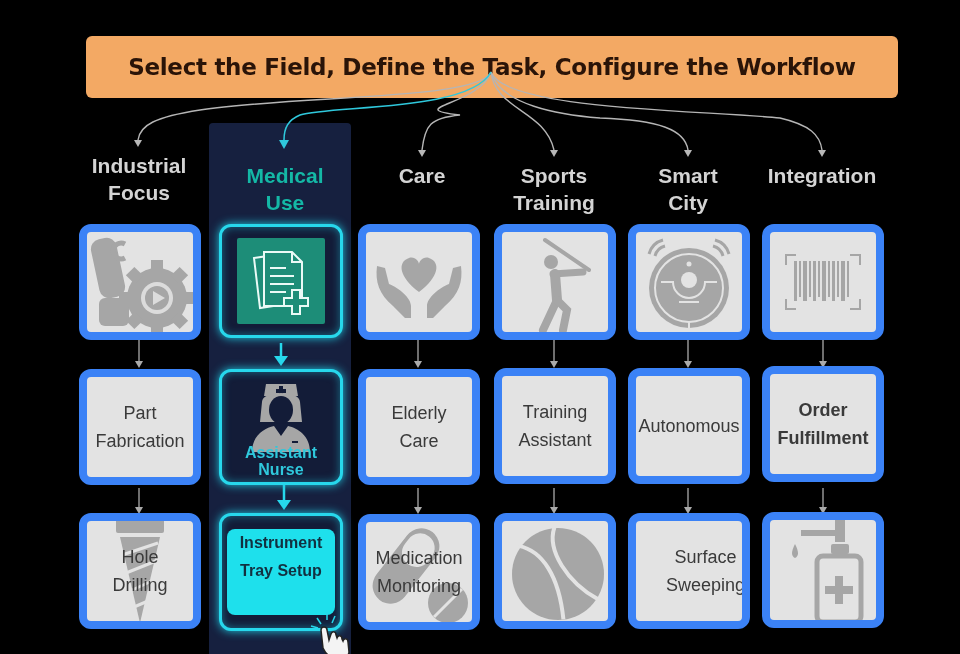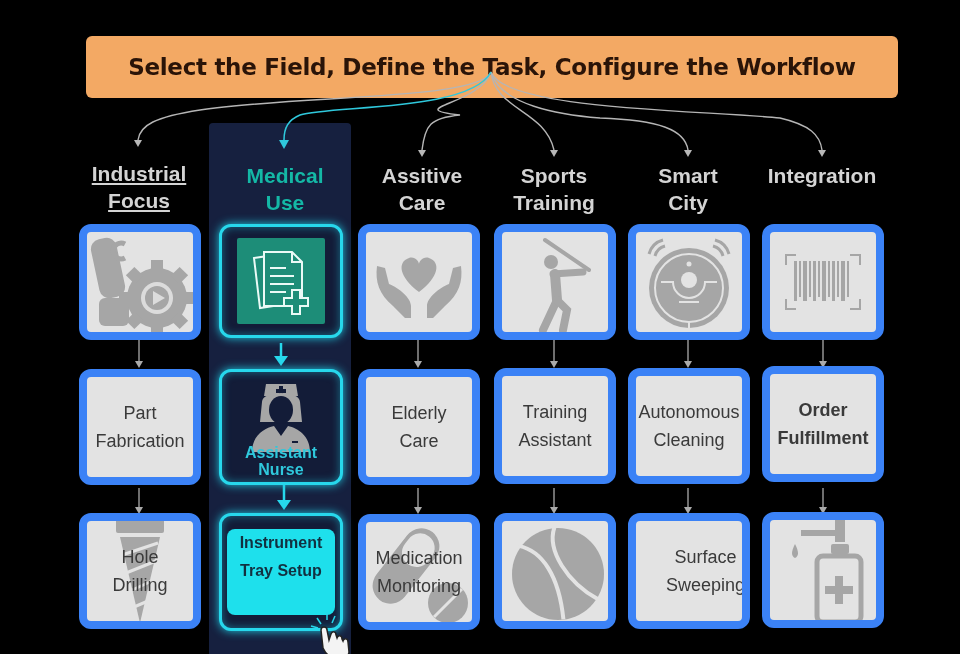--- a/index.html
+++ b/index.html
@@ -123,30 +123,29 @@
   <g stroke="#27d8ec" stroke-width="2.5">
     <line x1="281" y1="343" x2="281" y2="358"></line>
     <line x1="284" y1="484" x2="284" y2="502"></line>
   </g>
   <g fill="#27d8ec">
     <path d="M274,356 L288,356 L281,366 z"></path>
     <path d="M277,500 L291,500 L284,510 z"></path>
   </g>
 </svg>
 
-<div class="col-title" style="left:69px; top:160px;text-decoration:underline;">
+<div class="col-title" style="left:69px; top:152px;">
   <div>Industrial</div>
   <div>Focus</div>
 </div>
 <div class="col-title active" style="left:215px; top:162px;">
   <div>Medical</div>
   <div>Use</div>
 </div>
 <div class="col-title" style="left:352px; top:162px;">
-  <div>Assitive</div>
   <div>Care</div>
 </div>
 <div class="col-title" style="left:484px; top:162px;">
   <div>Sports</div>
   <div>Training</div>
 </div>
 <div class="col-title" style="left:618px; top:162px;">
   <div>Smart</div>
   <div>City</div>
 </div>
@@ -289,21 +288,20 @@
 </div>
 <div class="card" style="left:494px; top:368px;">
   <div class="lbl">
     <div>Training</div>
       <div>Assistant</div>
   </div>
 </div>
 <div class="card" style="left:628px; top:368px;">
   <div class="lbl">
     <div>Autonomous</div>
-      <div>Cleaning</div>
   </div>
 </div>
 <div class="card" style="left:762px; top:366px;font-weight:bold;">
   <div class="lbl">
     <div>Order</div>
       <div>Fulfillment</div>
   </div>
 </div>
 
 <div class="card" style="left:79px; top:513px;">

